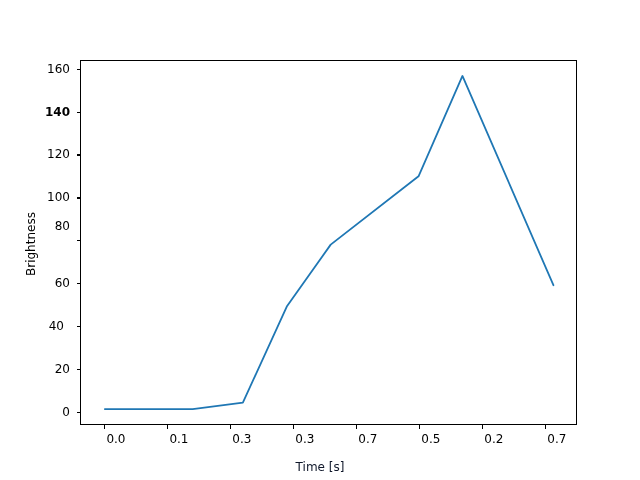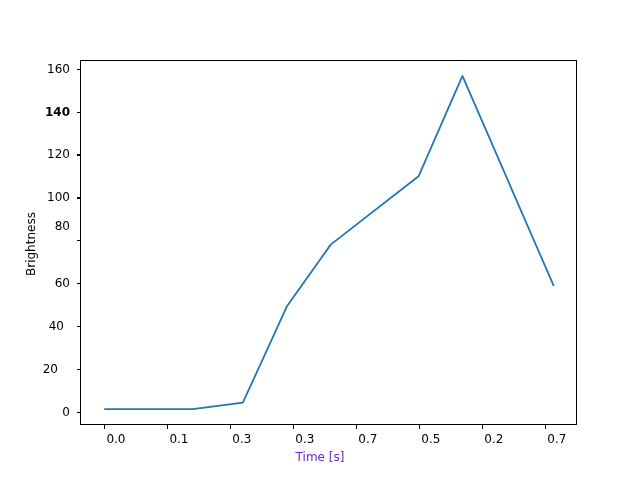--- a/index.html
+++ b/index.html
@@ -79,39 +79,39 @@
     color: #000000;
     left: 0;
     top: 0;
     transform-origin: left top;
     transform: translate(24px, 276px) rotate(-90deg);
     white-space: nowrap;
   }
   #xlabel {
     position: absolute;
     left: 0;
-    top: 450px;
+    top: 460px;
     width: 640px;
     text-align: center;
     font-size: 12px;
-    color: #6d28d9;
+    color: #0f172a;
   }
 </style>
 </head>
 <body>
 
 <div id="figure">
 
 
   <div id="ylabel">Brightness</div>
   <div id="xlabel">Time [s]</div>
 
   <div id="ytick-labels">
       <div class="tick-label ytick-label" style="top: 412.118px; left: 30px; width: 40px;">0</div>
-      <div class="tick-label ytick-label" style="top: 369.176px; left: 18px; width: 40px;">20</div>
+      <div class="tick-label ytick-label" style="top: 369.176px; left: 30px; width: 40px;">20</div>
       <div class="tick-label ytick-label" style="top: 326.235px; left: 24px; width: 40px;">40</div>
       <div class="tick-label ytick-label" style="top: 283.294px; left: 30px; width: 40px;">60</div>
       <div class="tick-label ytick-label" style="top: 226px; left: 30px; width: 40px;">80</div>
       <div class="tick-label ytick-label" style="top: 197.412px; left: 30px; width: 40px;">100</div>
       <div class="tick-label ytick-label" style="top: 154.471px; left: 30px; width: 40px;">120</div>
       <div class="tick-label ytick-label" style="top: 111.529px; left: 30px; width: 40px; font-weight: bold;">140</div>
       <div class="tick-label ytick-label" style="top: 68.5882px; left: 30px; width: 40px;">160</div>
     </div>
   <div id="xtick-labels">
       <div class="tick-label xtick-label" style="left: 103.937px; top: 432px;">0.0</div>

